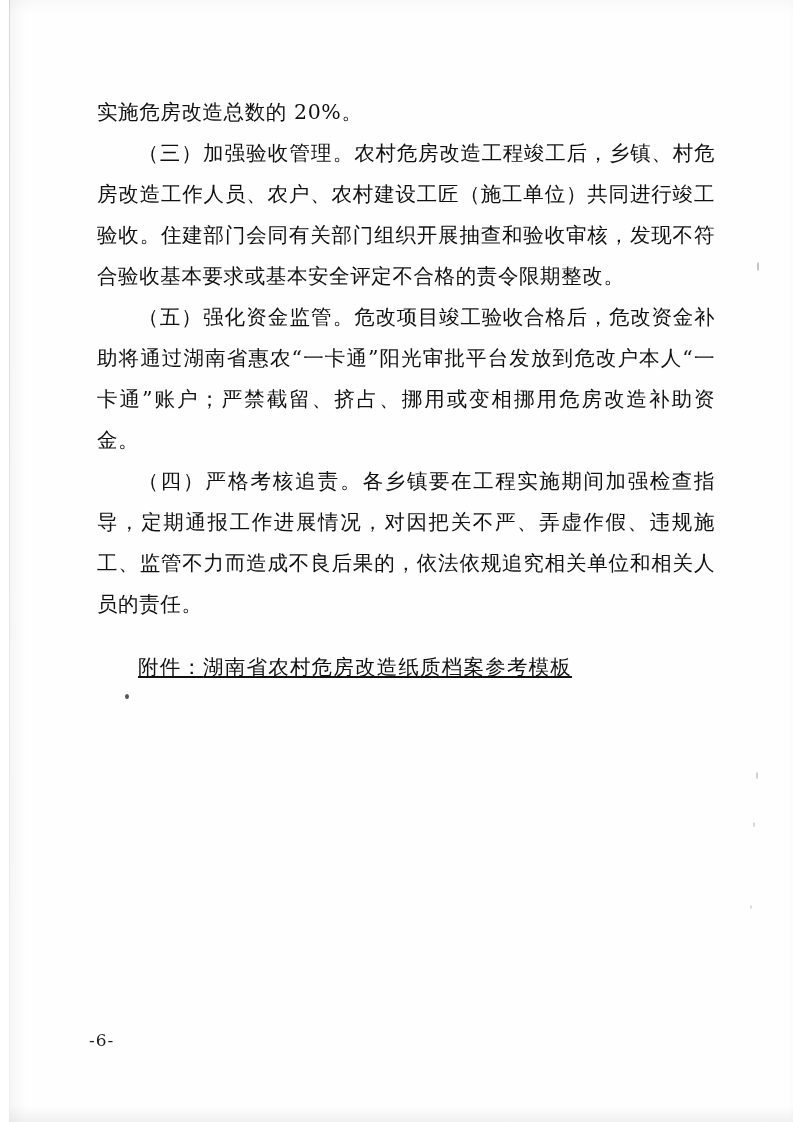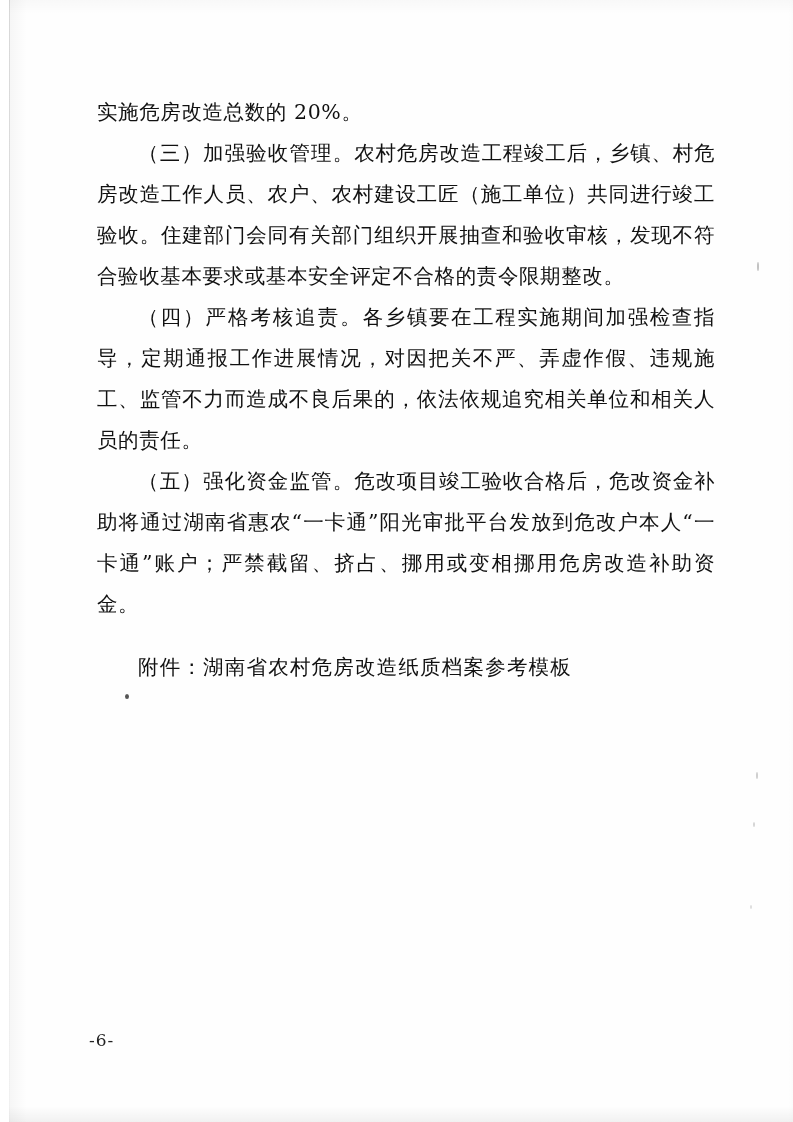--- a/index.html
+++ b/index.html
@@ -56,20 +56,21 @@
     font-weight: 400;
     letter-spacing: 1px;
   }
   .attachment {
     font-size: 20.5px;
     line-height: 41px;
     letter-spacing: 1.2px;
     text-indent: 41px;
     margin-top: 22px;
     color: #111;
+    text-decoration: underline;
   }
   .page-number {
     position: absolute;
     left: 80px;
     top: 1030px;
     font-size: 17px;
     letter-spacing: 1px;
     color: #222;
     font-family: "DejaVu Serif", serif;
   }
@@ -98,23 +99,23 @@
 
 <div class="page">
   <div class="edge-line"></div>
 
   <div class="body-text">
 
     <p class="para"><span>实施危房改造总数的 20%。</span></p>
 
     <p class="para indent"><span class="bold">（三）加强验收管理。</span><span>农村危房改造工程竣工后，乡镇、村危房改造工作人员、农户、农村建设工匠（施工单位）共同进行竣工验收。住建部门会同有关部门组织开展抽查和验收审核，发现不符合验收基本要求或基本安全评定不合格的责令限期整改。</span></p>
 
+    <p class="para indent"><span class="bold">（五）强化资金监管。</span><span>危改项目竣工验收合格后，危改资金补助将通过湖南省惠农“一卡通”阳光审批平台发放到危改户本人“一卡通”账户；严禁截留、挤占、挪用或变相挪用危房改造补助资金。</span></p>
+
     <p class="para indent"><span class="bold">（四）严格考核追责。</span><span>各乡镇要在工程实施期间加强检查指导，定期通报工作进展情况，对因把关不严、弄虚作假、违规施工、监管不力而造成不良后果的，依法依规追究相关单位和相关人员的责任。</span></p>
-
-    <p class="para indent"><span class="bold">（五）强化资金监管。</span><span>危改项目竣工验收合格后，危改资金补助将通过湖南省惠农“一卡通”阳光审批平台发放到危改户本人“一卡通”账户；严禁截留、挤占、挪用或变相挪用危房改造补助资金。</span></p>
 
     <p class="attachment"><span>附件：</span><span>湖南省农村危房改造纸质档案参考模板</span></p>
 
   </div>
 
   <div class="page-number">-6-</div>
 
   <span class="speck s1"></span>
   <span class="speck s2"></span>
   <span class="speck s3"></span>

